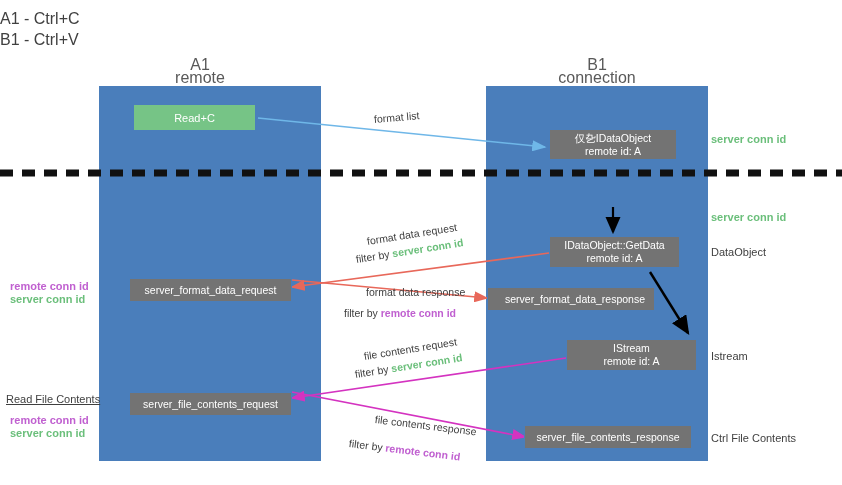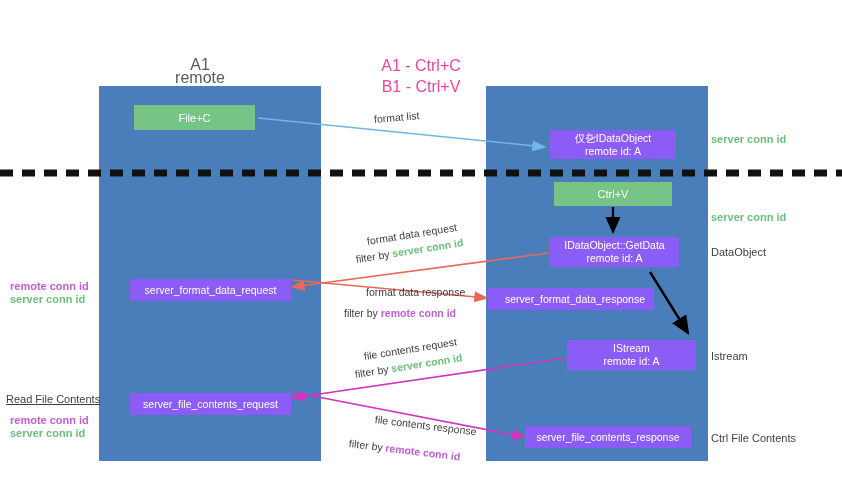--- a/index.html
+++ b/index.html
@@ -34,21 +34,21 @@
     position:absolute;
     background:#76c486;
     border:1px solid #4a7ebb;
     color:#ffffff;
     font-size:11px;
     display:flex;align-items:center;justify-content:center;
     box-sizing:border-box;
   }
   .obox{
     position:absolute;
-    background:#8b5cf6;
+    background:#737373;
     border:1px solid #4a7ebb;
     color:#ffffff;
     font-size:10.5px;
     line-height:13px;
     text-align:center;
     display:flex;align-items:center;justify-content:center;
     flex-direction:column;
     box-sizing:border-box;
   }
   .obox span{display:block;}
@@ -72,38 +72,42 @@
   }
   .annot .hl-g{color:#6bbf7b;font-weight:bold;}
   .annot .hl-p{color:#c060d0;font-weight:bold;}
   .rot-up{transform:rotate(-9deg);transform-origin:left center;}
   .rot-dn{transform:rotate(7deg);transform-origin:left center;}
 
   svg.overlay{position:absolute;left:0;top:0;width:842px;height:485px;pointer-events:none;}
 
   .title{
     position:absolute;left:0;top:8px;width:842px;
-    text-align:center;color:#ec4899;font-size:16px;line-height:21px;margin-top:47px;
+    color:#404040;font-size:16px;line-height:21px;
   }
   .title span{display:block;}
 </style>
 </head>
 <body>
 
 <div id="stage">
 
   <div class="title">
     <span>A1 - Ctrl+C</span>
     <span>B1 - Ctrl+V</span>
   </div>
 
   <div class="lane-head" style="left:140px;top:58px;width:120px;">
     <span class="l1">A1</span>
     <span class="l2">remote</span>
   </div>
+  <div class="lane-head" style="left:537px;top:58px;width:120px;">
+    <span class="l1">B1</span>
+    <span class="l2">connection</span>
+  </div>
 
   <div class="lane lane-a"></div>
   <div class="lane lane-b"></div>
 
   <svg class="overlay" viewBox="0 0 842 485">
     <defs>
       <marker id="ah-blue" markerWidth="9" markerHeight="7" refX="8" refY="3.5" orient="auto">
         <polygon points="0 0, 9 3.5, 0 7" fill="#6fb7e8"></polygon>
       </marker>
       <marker id="ah-red" markerWidth="9" markerHeight="7" refX="8" refY="3.5" orient="auto">
@@ -128,24 +132,21 @@
     <path d="M549,253 L292,287" stroke="#e8685a" stroke-width="1.6" fill="none" marker-end="url(#ah-red)"></path>
 
     <path d="M292,280 L487,298" stroke="#e8685a" stroke-width="1.6" fill="none" marker-end="url(#ah-red)"></path>
 
     <path d="M566,358 L292,398" stroke="#d433c0" stroke-width="1.6" fill="none" marker-end="url(#ah-mag)"></path>
 
     <path d="M292,392 L525,437" stroke="#d433c0" stroke-width="1.6" fill="none" marker-end="url(#ah-mag)"></path>
   </svg>
 
   <div class="gbox" style="left:133px;top:104px;width:123px;height:27px;">
-    <span>File+C</span>
-  </div>
-  <div class="gbox" style="left:553px;top:181px;width:120px;height:26px;">
-    <span>Ctrl+V</span>
+    <span>Read+C</span>
   </div>
 
   <div class="obox" style="left:549px;top:129px;width:128px;height:31px;">
     <span>仅㐇IDataObject</span>
     <span>remote id: A</span>
   </div>
 
   <div class="obox" style="left:549px;top:236px;width:131px;height:32px;">
     <span>IDataObject::GetData</span>
     <span>remote id: A</span>

